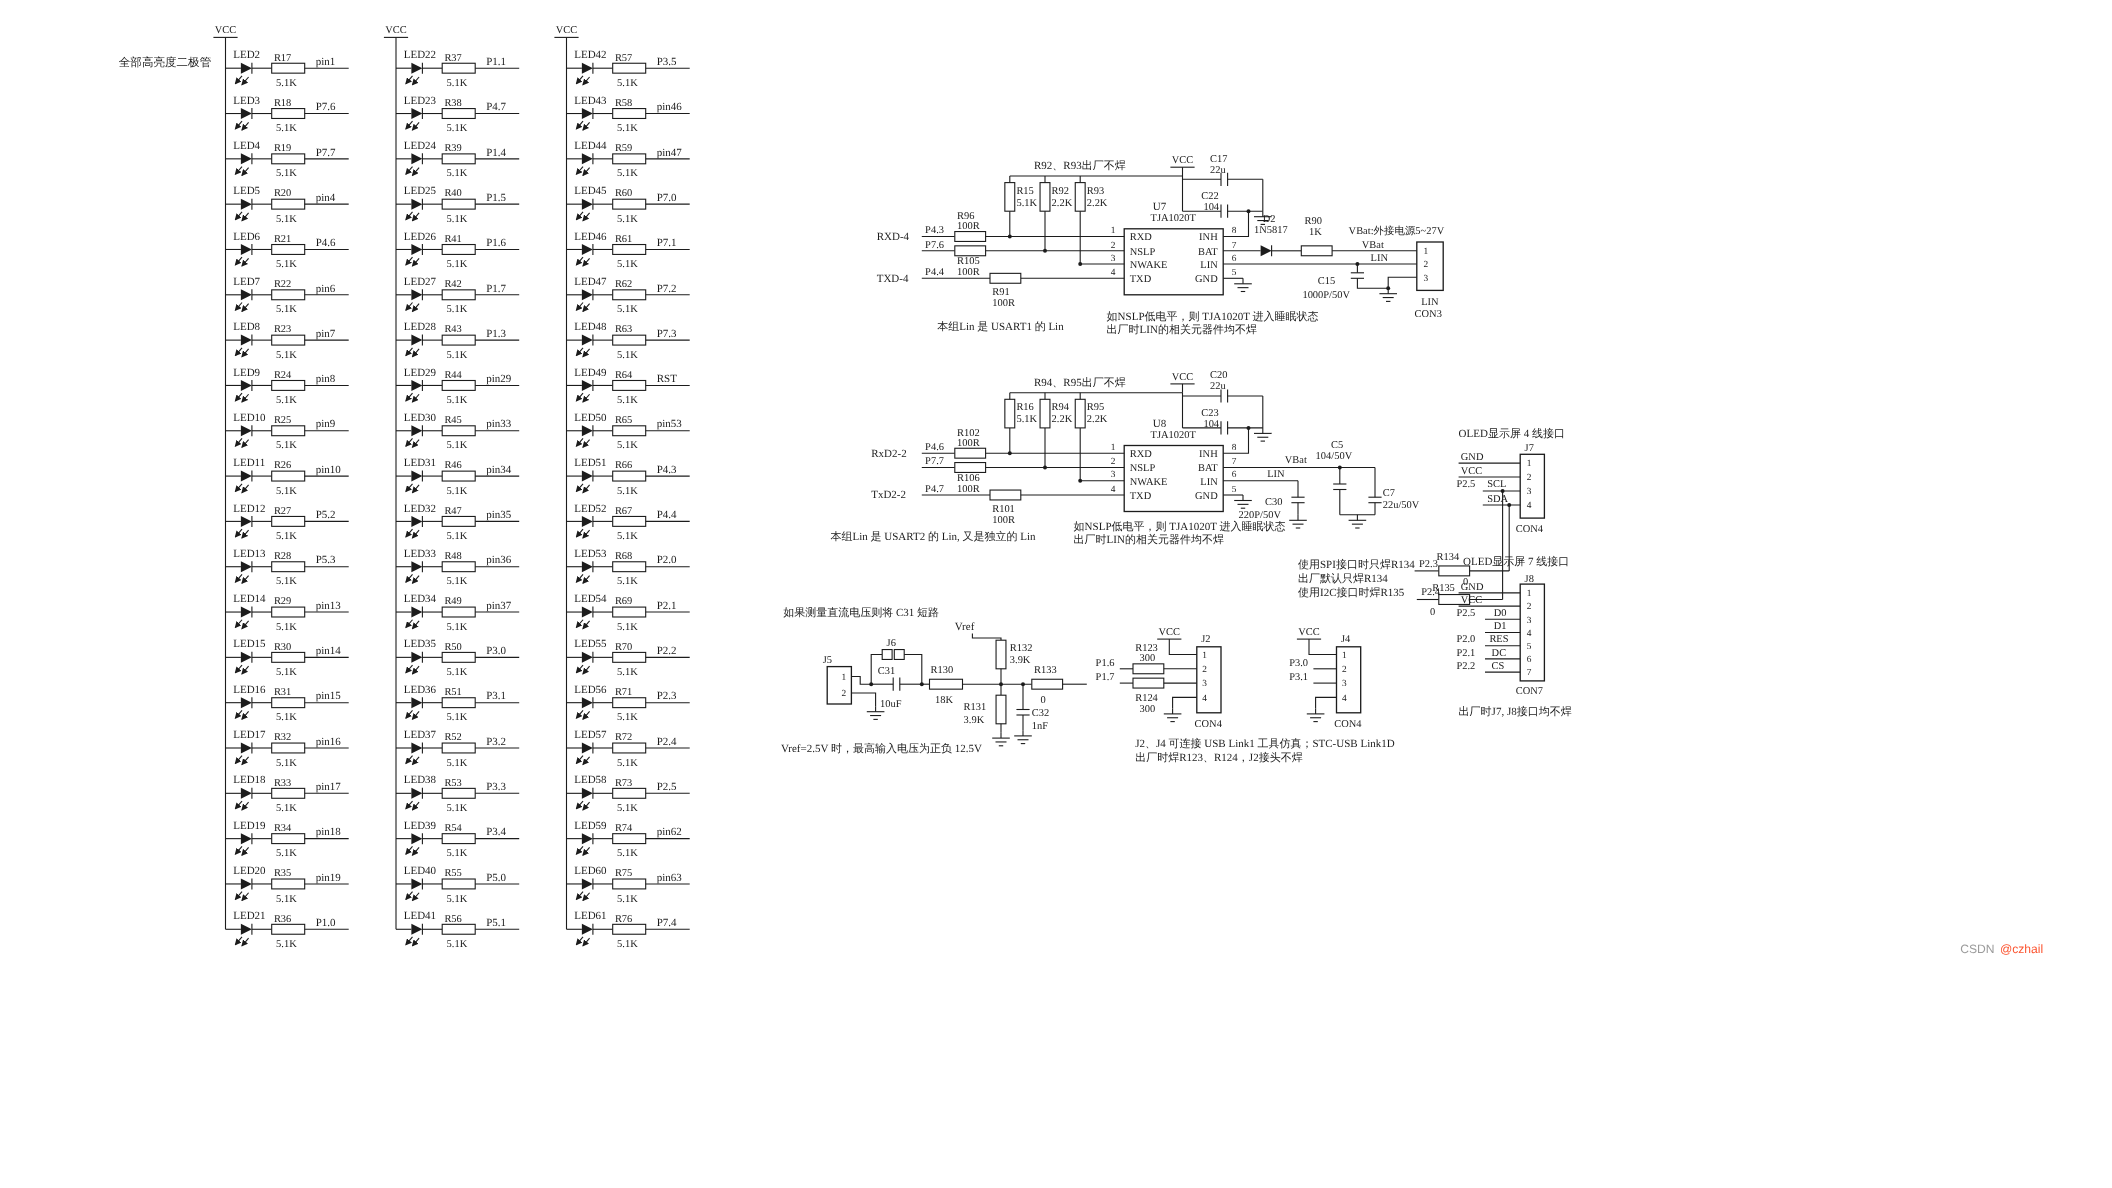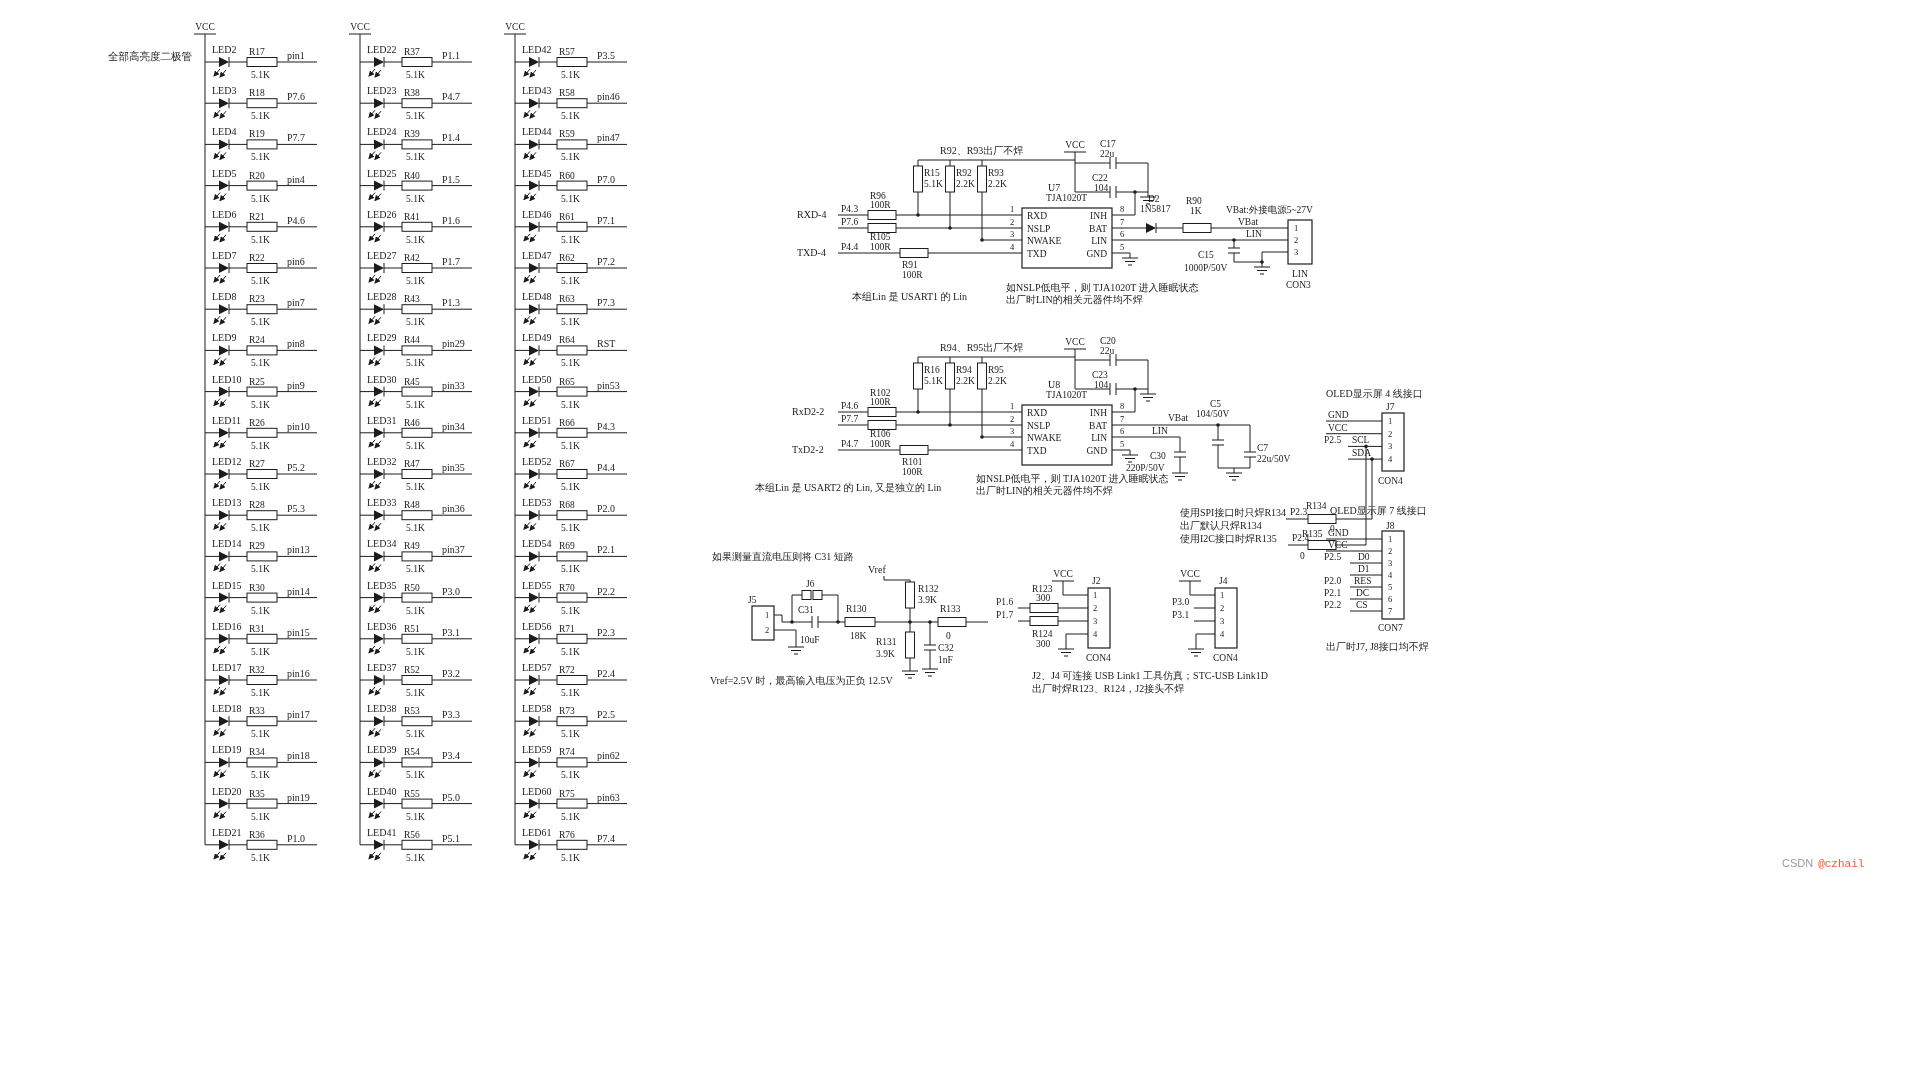--- a/index.html
+++ b/index.html
@@ -5,21 +5,21 @@
   html,body{margin:0;padding:0;background:#fff;}
   #stage{position:relative;width:1920px;height:1080px;background:#ffffff;overflow:hidden;}
   #schematic{position:absolute;left:0;top:0;}
   #schematic text{font-family:"Liberation Serif","DejaVu Serif",serif;fill:var(--ink,#1c1c1c);}
   .w{fill:none;stroke:var(--ink,#1c1c1c);stroke-width:1;}
   .comp{fill:#ffffff;stroke:var(--ink,#1c1c1c);stroke-width:1;}
   .icbox{fill:none;stroke:var(--ink,#1c1c1c);stroke-width:1.2;}
   .fb{fill:var(--ink,#1c1c1c);stroke:none;}
   #watermark{position:absolute;left:1782px;top:857px;font:11px "Liberation Sans","DejaVu Sans",sans-serif;white-space:nowrap;}
   #watermark .site{color:#9b9b9b;margin-right:5px;text-align:center;}
-  #watermark .user{color:#fc5531;font-family:Liberation Mono, monospace;}
+  #watermark .user{color:#fc5531;}
 </style>
 </head>
 <body>
 
 <div id="stage">
   <svg id="schematic" width="1920" height="1080" viewBox="0 0 1920 1080" xmlns="http://www.w3.org/2000/svg">
     <defs>
       <marker id="ah" markerWidth="6" markerHeight="6" refX="5" refY="3" orient="auto">
         <path d="M0,0 L6,3 L0,6 z" fill="#1c1c1c"></path>
       </marker>

